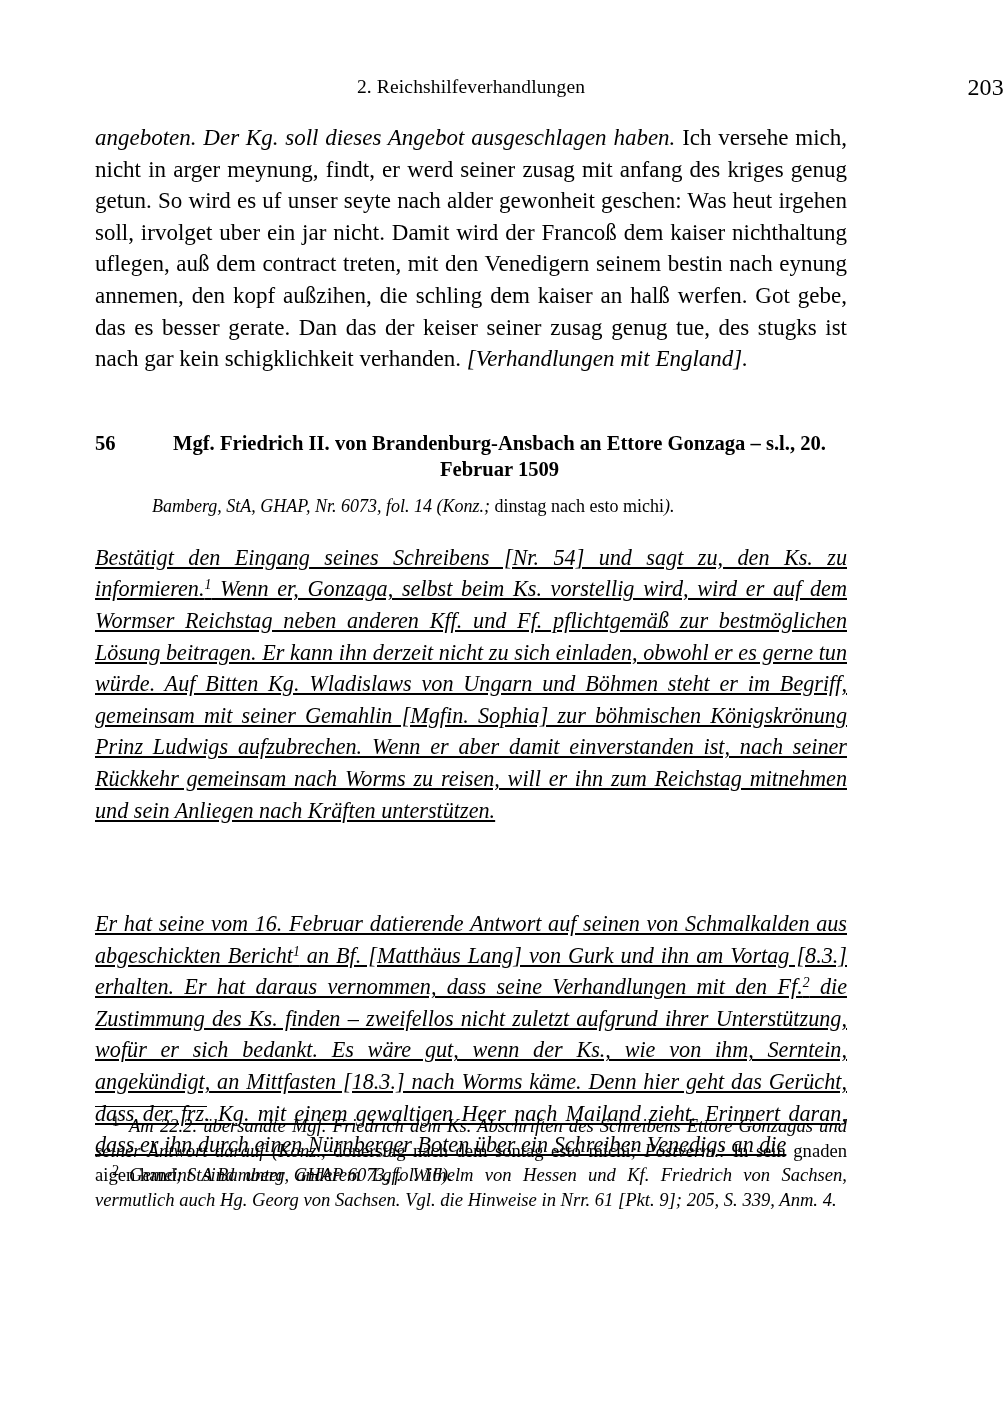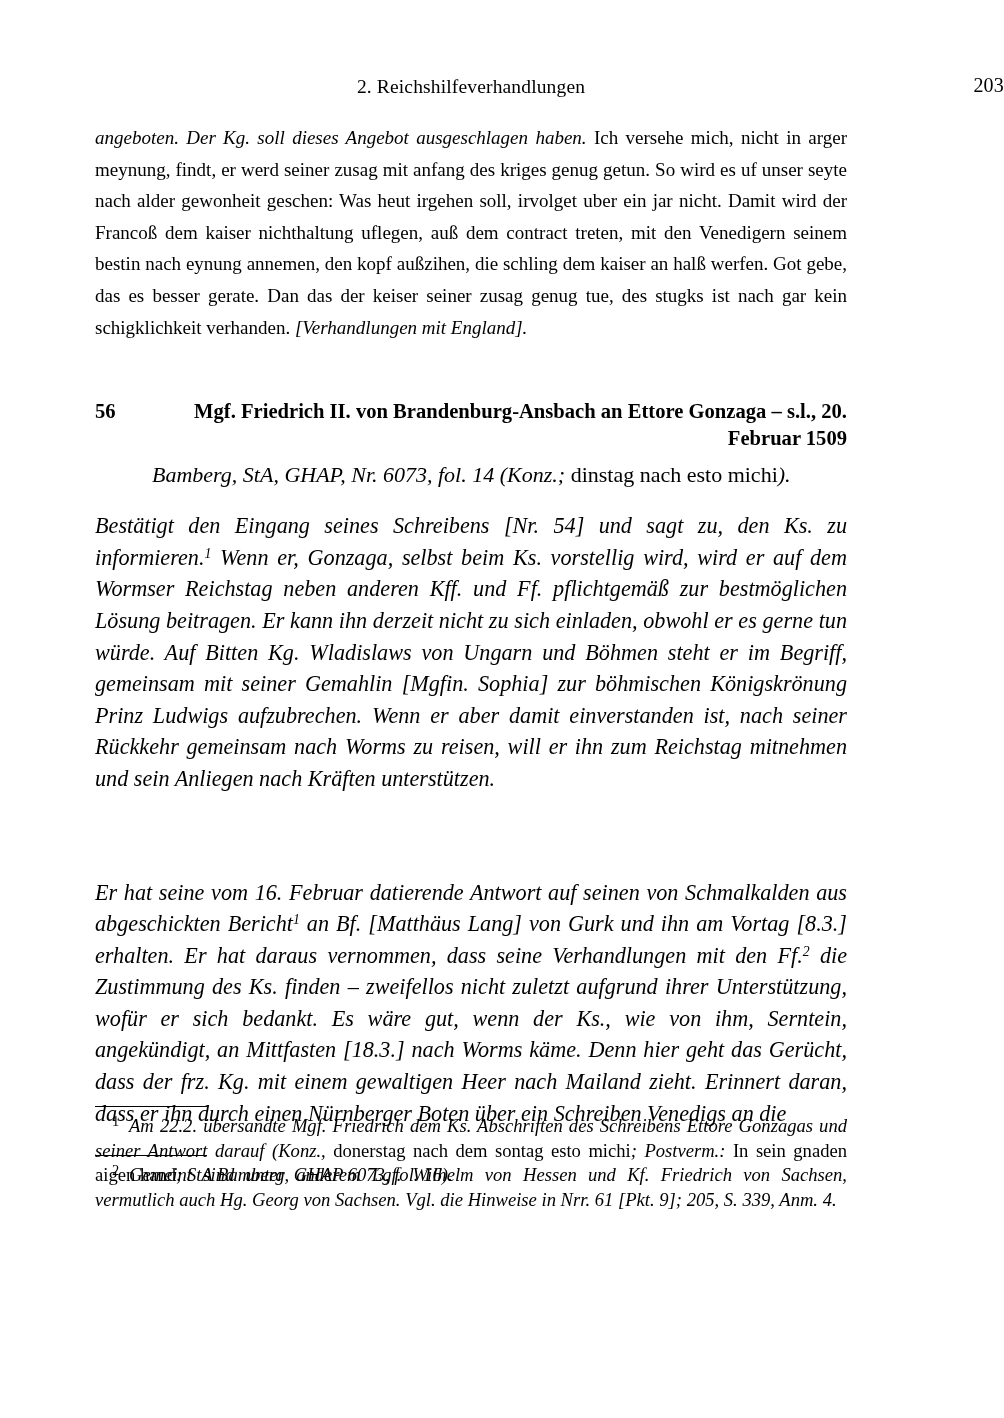--- a/index.html
+++ b/index.html
@@ -33,38 +33,38 @@
     justify-content: center;
   }
   .runhead-title {
     font-size: 19.5px;
     letter-spacing: 0.15px;
   }
   .page-number {
     position: absolute;
     top: 74px;
     right: 0px;
-    font-size: 20px;
+    font-size: 24px;
     letter-spacing: 0.2px;
   }
 
   
   .content {
     position: absolute;
     top: 122px;
     left: 95px;
     width: 752px;
   }
 
   p {
     margin: 0;
   }
 
   .body-para {
-    font-size: 19px;
+    font-size: 23px;
     line-height: 31.6px;
     text-align: justify;
     text-justify: inter-word;
     hyphens: manual;
   }
   .body-para .lead-italic {
     font-style: italic;
   }
   .body-para .trail-italic {
     font-style: italic;
@@ -73,45 +73,46 @@
   
   .entry {
     margin-top: 0;
   }
   .entry-head {
     position: relative;
     font-weight: bold;
     font-size: 20.6px;
     line-height: 26.5px;
     padding-left: 57px;
-    text-align: right;
+    text-align: center;
   }
   .entry-num {
     position: absolute;
     left: 0;
     top: 0;
     font-weight: bold;
     font-size: 20.6px;
   }
   .entry-source {
     margin-top: 10px;
     padding-left: 57px;
-    font-size: 22px;
+    font-size: 18px;
     line-height: 27px;
   }
   .entry-source .it {
     font-style: italic;
   }
 
   .regest {
     font-style: italic;
     font-size: 22.2px;
     line-height: 31.6px;
     text-align: justify;
     hyphens: manual;
+    text-decoration: underline;
   }
 
   sup {
     font-size: 0.62em;
     line-height: 0;
     vertical-align: 0.48em;
     font-style: italic;
   }
 
   

